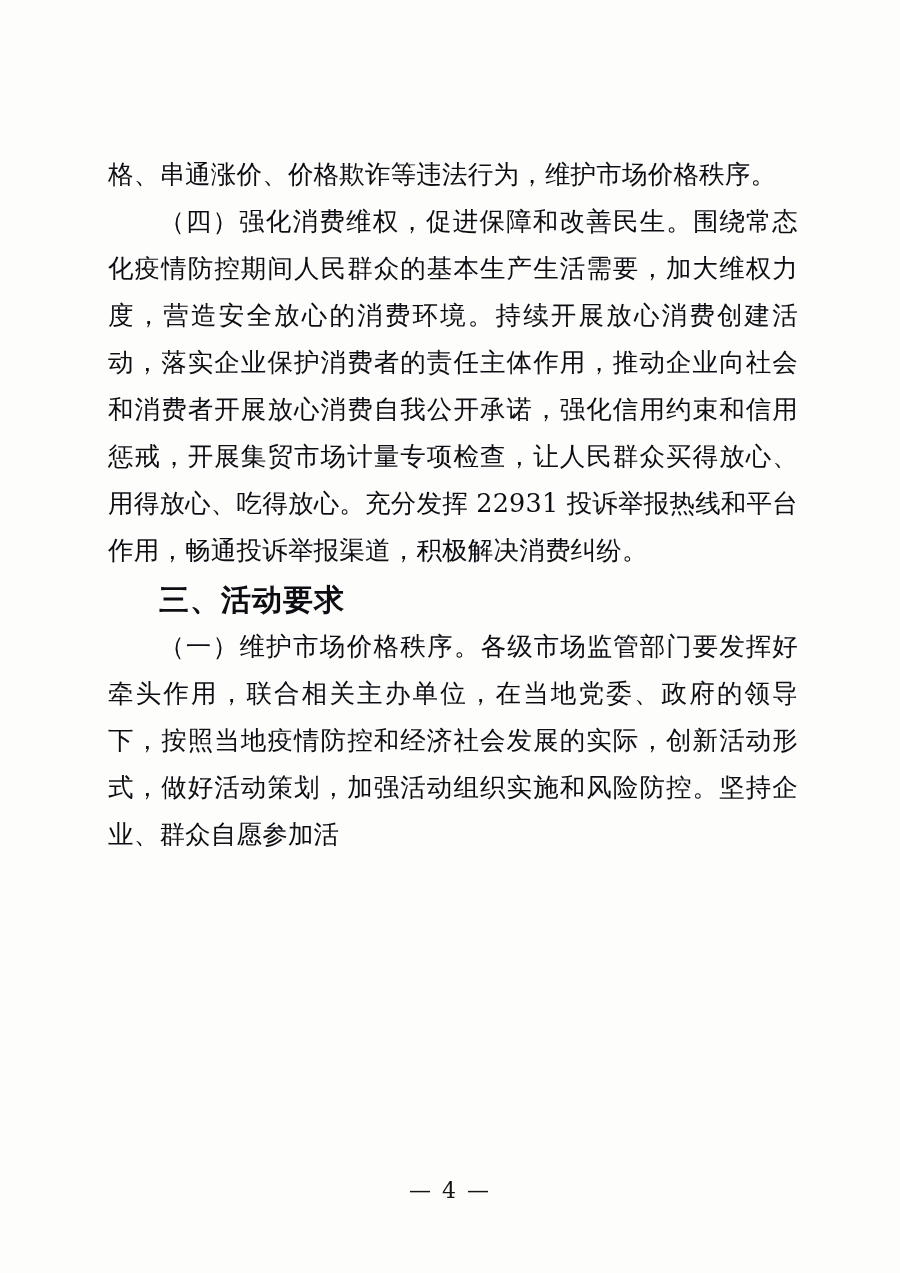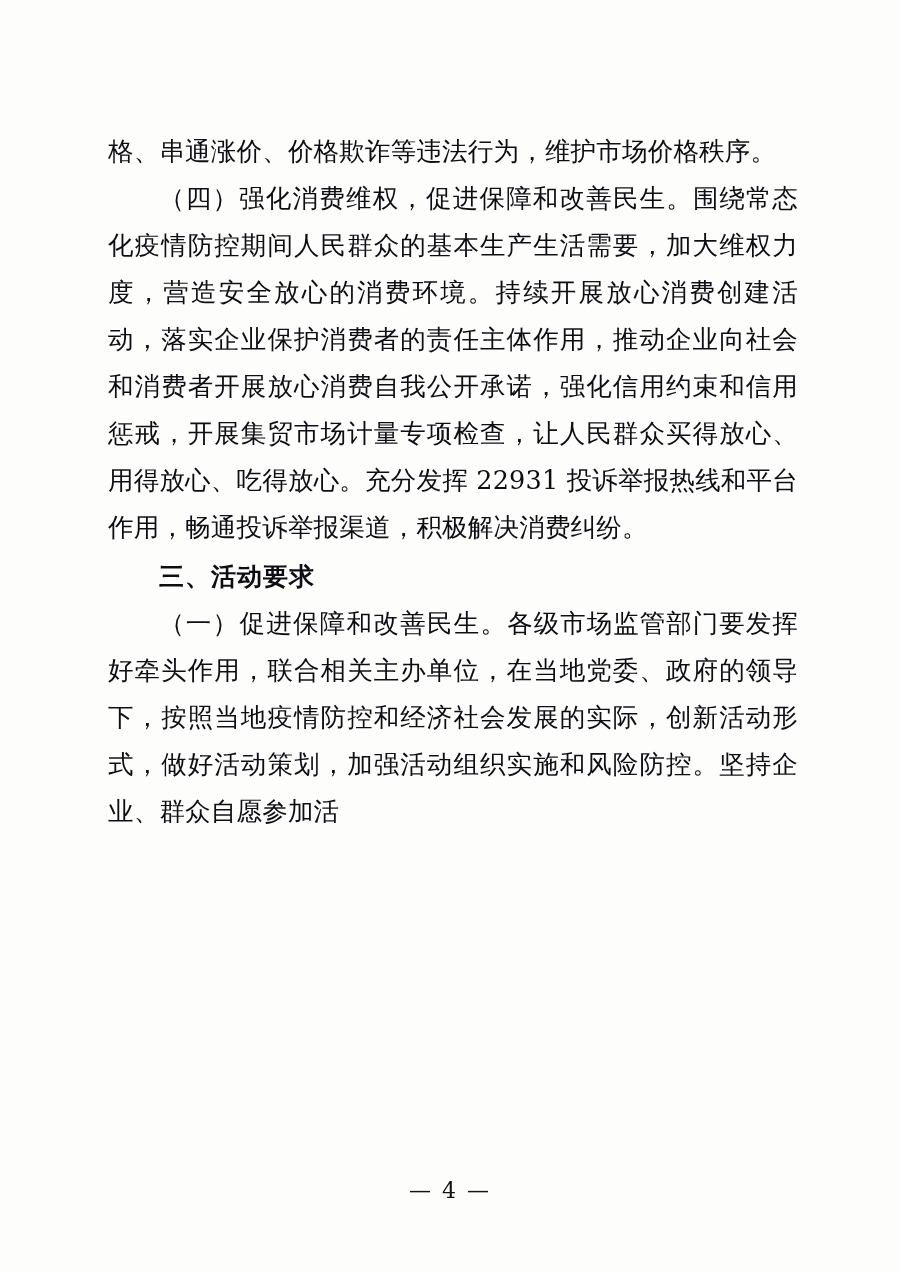--- a/index.html
+++ b/index.html
@@ -11,41 +11,41 @@
     position: relative;
     width: 900px;
     height: 1273px;
     background: #fdfdfb;
     overflow: hidden;
     font-family: "DejaVu Serif", "Liberation Serif", serif;
   }
   .page-inner {
     position: absolute;
     left: 108px;
-    top: 128px;
+    top: 151px;
     width: 690px;
   }
   .para {
     font-size: 25.5px;
     line-height: 47px;
     color: #0d0d14;
     text-align: justify;
     text-justify: inter-ideograph;
     margin: 0;
     letter-spacing: 0.2px;
   }
   .indent {
     text-indent: 51px;
   }
   .bold-head {
     font-weight: normal;
     letter-spacing: 0.5px;
   }
   .section-title {
-    font-size: 25px;
+    font-size: 30px;
     line-height: 47px;
     color: #0d0d14;
     margin: 0;
     text-indent: 51px;
     font-weight: bold;
     letter-spacing: 1px;
   }
   .gap-top {
     margin-top: 2px;
   }
@@ -77,21 +77,21 @@
     </p>
 
     <p class="para indent">
       <span class="bold-head inline">（四）强化消费维权，促进保障和改善民生。</span><span class="inline">围绕常态化疫情防控期间人民群众的基本生产生活需要，加大维权力度，营造安全放心的消费环境。持续开展放心消费创建活动，落实企业保护消费者的责任主体作用，推动企业向社会和消费者开展放心消费自我公开承诺，强化信用约束和信用惩戒，开展集贸市场计量专项检查，让人民群众买得放心、用得放心、吃得放心。充分发挥 22931 投诉举报热线和平台作用，畅通投诉举报渠道，积极解决消费纠纷。</span>
     </p>
 
 
     <p class="section-title gap-top">三、活动要求</p>
 
     <p class="para indent">
-      <span class="bold-head inline">（一）促进保障和改善民生。</span><span class="inline">各级市场监管部门要发挥好牵头作用，联合相关主办单位，在当地党委、政府的领导下，按照当地疫情防控和经济社会发展的实际，创新活动形式，做好活动策划，加强活动组织实施和风险防控。坚持企业、群众自愿参加活</span>
+      <span class="bold-head inline">（一）维护市场价格秩序。</span><span class="inline">各级市场监管部门要发挥好牵头作用，联合相关主办单位，在当地党委、政府的领导下，按照当地疫情防控和经济社会发展的实际，创新活动形式，做好活动策划，加强活动组织实施和风险防控。坚持企业、群众自愿参加活</span>
     </p>
 
   </div>
 
   <div class="footer">
     <span class="num">— 4 —</span>
   </div>
 </div>
 
 </body></html>

